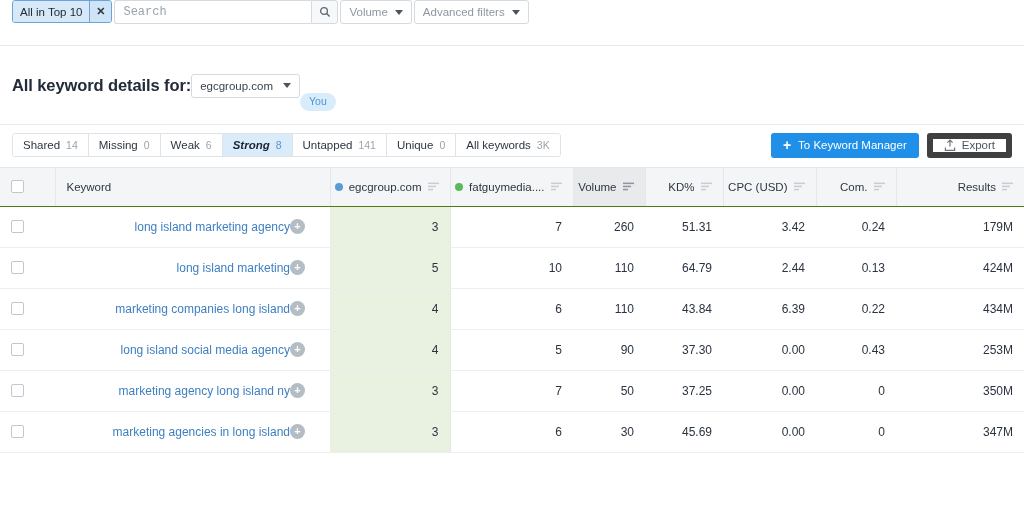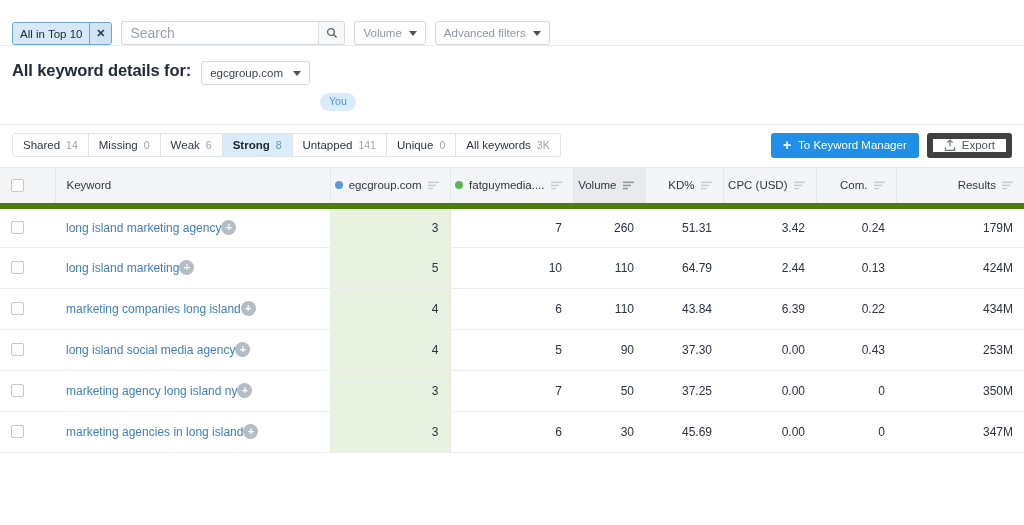--- a/index.html
+++ b/index.html
@@ -9,24 +9,24 @@
     background: #ffffff;
     font-family: "Liberation Sans", sans-serif;
     color: #242d3c;
     overflow: hidden;
   }
 
   
   #filter-bar {
     height: 46px;
     display: flex;
-    align-items: flex-end;
+    align-items: flex-start;
     padding: 0 12px;
     border-bottom: 1px solid #e8ecef;
-    gap: 9px;
+    gap: 2px;
   }
   .chip {
     display: flex;
     align-items: stretch;
     height: 23px;
     border: 1px solid #6ba4db;
     border-radius: 3px;
     overflow: hidden;
     background: #d7e9f9;
   }
@@ -53,22 +53,22 @@
     display: flex;
     height: 24px;
     width: 224px;
   }
   .search-input {
     flex: 1;
     border: 1px solid #d4dadf;
     border-right: none;
     border-radius: 3px 0 0 3px;
     padding: 0 8px;
-    font-size: 14px;
-    font-family: Liberation Sans, sans-serif;
+    font-size: 12px;
+    font-family: Liberation Mono, monospace;
     color: #485260;
     outline: none;
     background: #fff;
     min-width: 0;
   }
   .search-input::placeholder { color: #9aa3ad; }
   .search-btn {
     width: 27px;
     border: 1px solid #d4dadf;
     border-radius: 0 3px 3px 0;
@@ -95,22 +95,22 @@
     width: 0; height: 0;
     border-left: 4px solid transparent;
     border-right: 4px solid transparent;
     border-top: 5px solid #4a5460;
     flex: none;
   }
 
   
   #title-row {
     display: flex;
+    align-items: center;
     padding: 15px 12px 13px 12px;
-    gap: 10px;
     border-bottom: 1px solid #e8ecef;
   }
   #page-title {
     font-size: 16.5px;
     font-weight: bold;
     color: #222b38;
     letter-spacing: -0.1px;
   }
   .domain-select {
     height: 24px;
@@ -157,21 +157,21 @@
     border-right: 1px solid #dfe4e8;
     font-size: 11.5px;
     background: #fff;
     cursor: pointer;
     align-items: center;
   }
   .tab:last-child { border-right: none; }
   .tab .t-label { color: #2c3643; }
   .tab .t-count { color: #9aa3ad; font-size: 10.5px; }
   .tab.active { background: #daebf9; }
-  .tab.active .t-label { color: #1b2533; font-weight: bold; }
+  .tab.active .t-label { color: #1b2533; font-weight: bold; font-style: italic; }
   .tab.active .t-count { color: #5a96cc; }
 
   .right-actions { display: flex; gap: 8px; align-items: center; }
   .btn-primary {
     height: 25px;
     background: #1f8fe8;
     color: #fff;
     border: none;
     border-radius: 3px;
     font-size: 11.5px;
@@ -197,21 +197,21 @@
 
   
   #kw-table {
     width: 100%;
     border-collapse: collapse;
     table-layout: fixed;
   }
   #kw-table thead th {
     background: #f4f5f6;
     border-top: 1px solid #e5e8eb;
-    border-bottom: 6px solid #4d7c0f;
+    border-bottom: 1px solid #4d7c0f;
     border-right: 1px solid #e5e8eb;
     height: 39px;
     font-size: 11.5px;
     font-weight: normal;
     color: #2d3744;
     padding: 0 11px;
     vertical-align: middle;
     white-space: nowrap;
   }
   #kw-table thead th.sorted { background: #e9eaec; }
@@ -225,21 +225,21 @@
     border-bottom: 1px solid #eceef0;
     font-size: 12px;
     color: #2a3340;
     padding: 0 11px;
     vertical-align: middle;
     white-space: nowrap;
     overflow: hidden;
   }
   td.num { text-align: right; }
   td.kwcell { padding: 0 0 0 11px; }
-  .kw-flex { display: flex; align-items: center; justify-content: flex-start; }
+  .kw-flex { display: flex; align-items: center; justify-content: flex-end; }
   .kw-link {
     color: #3e7fc1;
     font-size: 12px;
     text-decoration: none;
     cursor: pointer;
     overflow: hidden;
     text-overflow: ellipsis;
   }
   .plus-circle {
     width: 15px; height: 15px;

